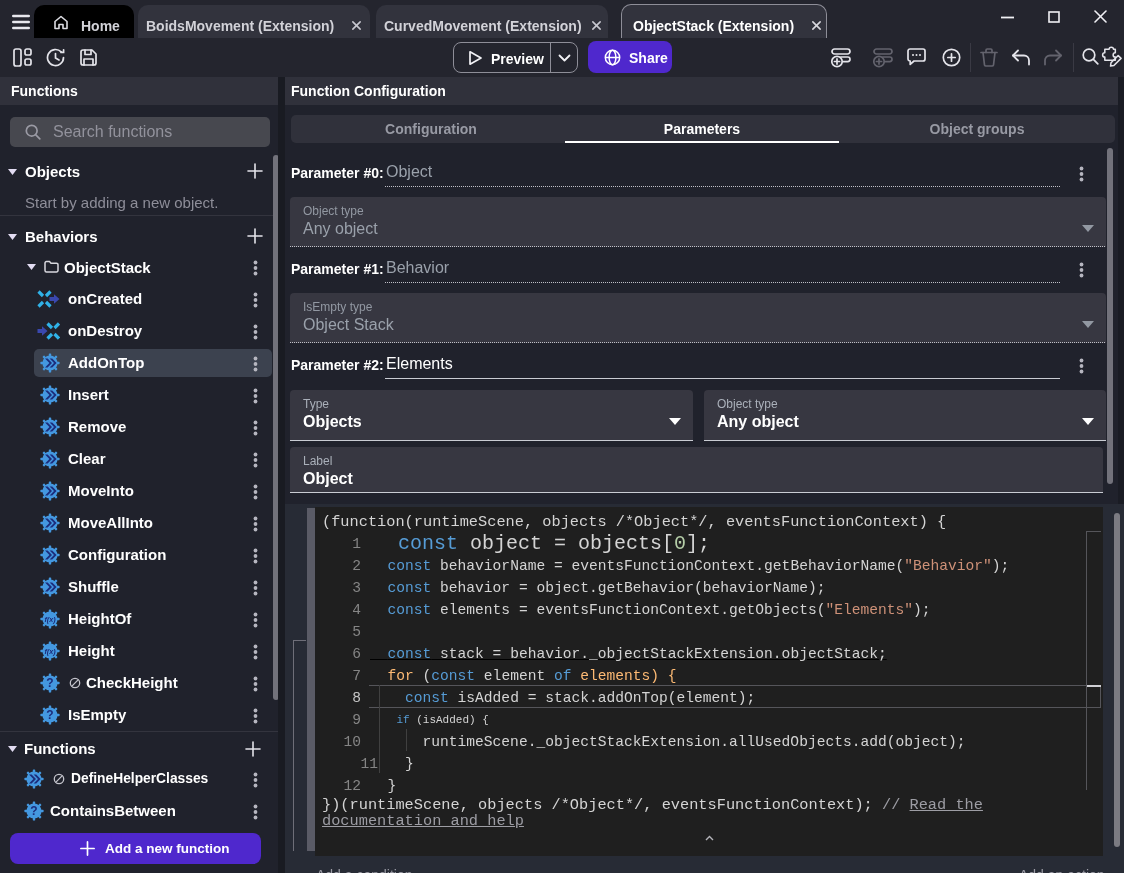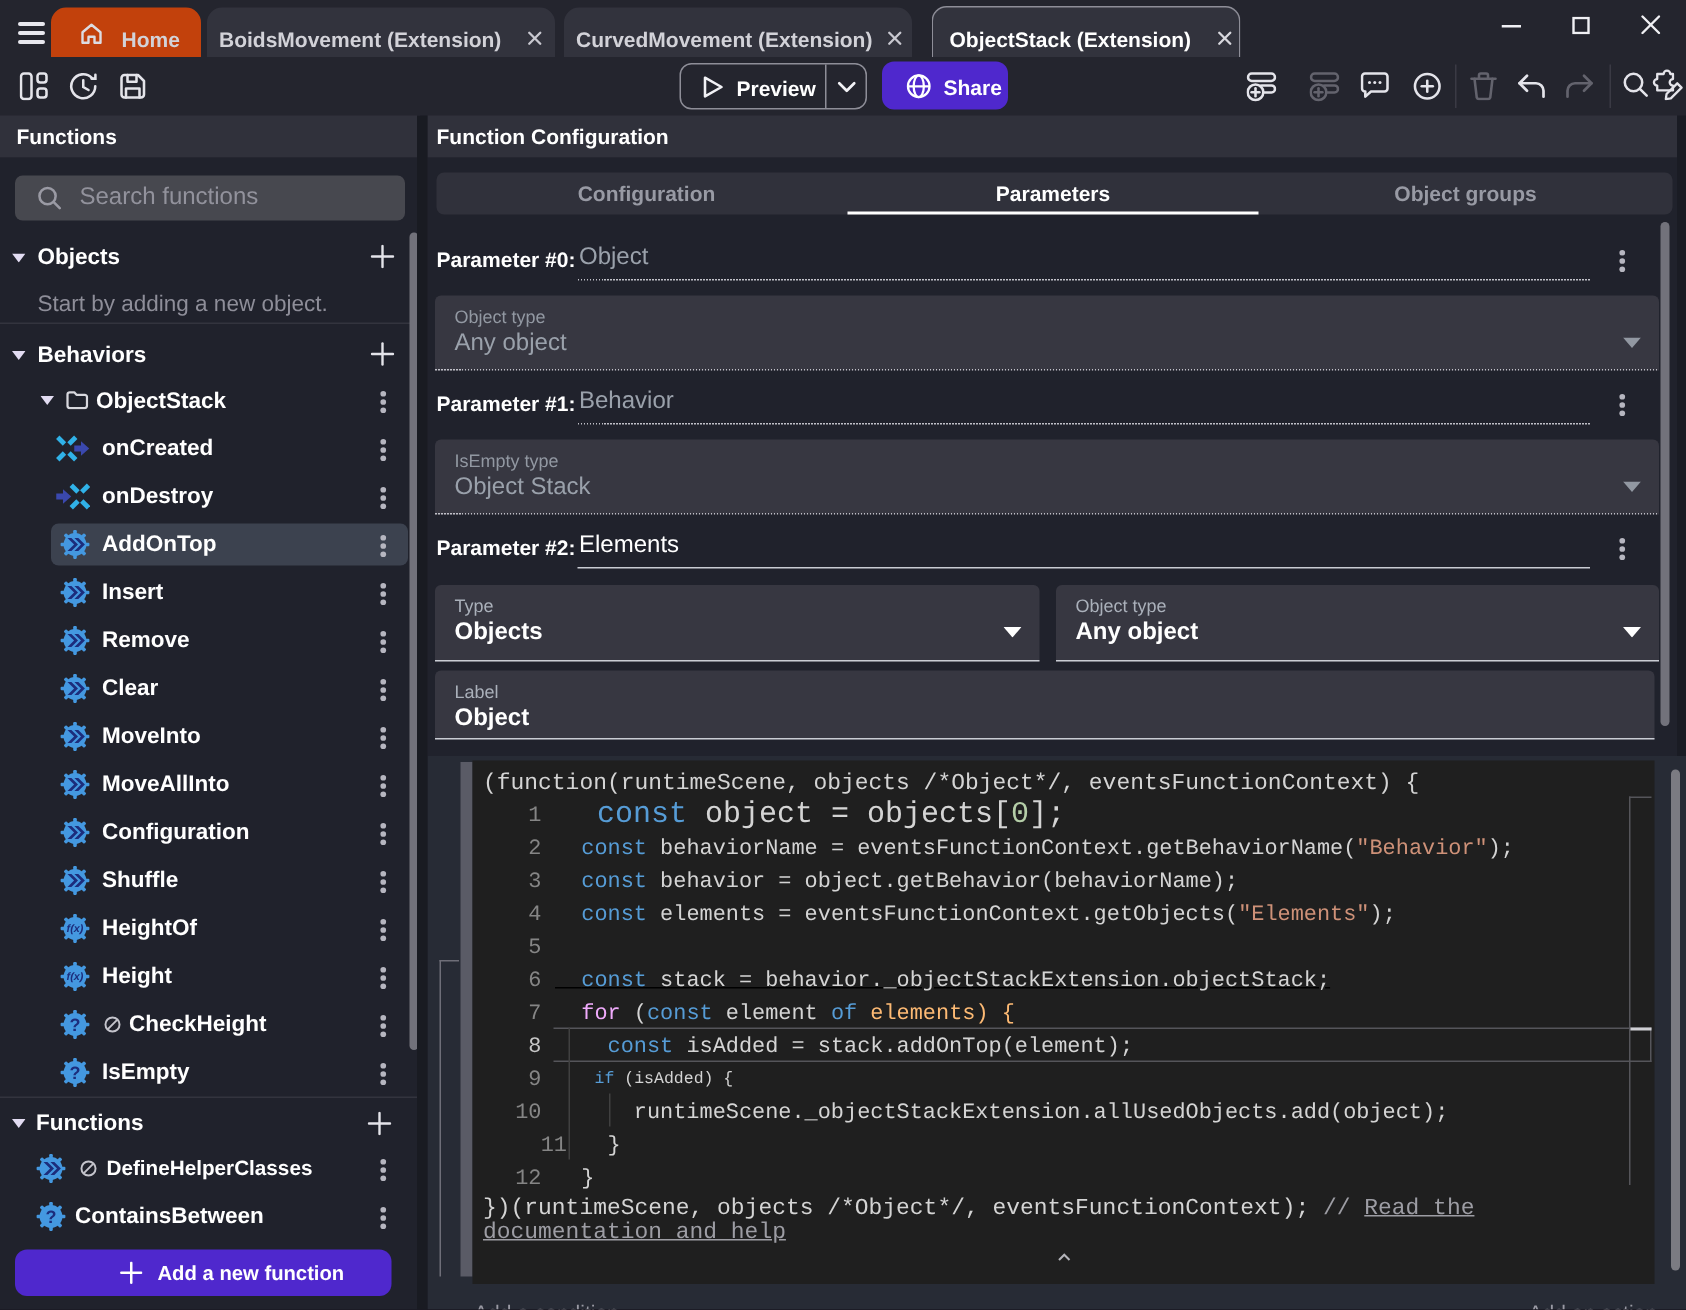--- a/index.html
+++ b/index.html
@@ -17,21 +17,21 @@
   <div class="abs" style="left:0;top:0;width:1124px;height:38px;background:#24252e;">
 
     <svg class="abs" style="left:12px;top:14px;" width="18" height="16" viewBox="0 0 18 16">
       <g stroke="#e8e8ee" stroke-width="2.6" stroke-linecap="round">
         <line x1="1.3" y1="2" x2="16.7" y2="2"></line>
         <line x1="1.3" y1="8" x2="16.7" y2="8"></line>
         <line x1="1.3" y1="14" x2="16.7" y2="14"></line>
       </g>
     </svg>
 
-    <div class="abs" style="left:34px;top:5px;width:100px;height:33px;background:#c2410c;border-radius:10px 10px 0 0;text-align:right;">
+    <div class="abs" style="left:34px;top:5px;width:100px;height:33px;background:#000000;border-radius:10px 10px 0 0;text-align:right;">
       <svg class="abs" style="left:19px;top:10px;" width="16" height="15" viewBox="0 0 16 15">
         <path d="M2 6.5 L8 1.5 L14 6.5 L14 13.5 L10 13.5 L10 9.5 L6 9.5 L6 13.5 L2 13.5 Z" fill="none" stroke="#dcdce2" stroke-width="1.6" stroke-linejoin="round"></path>
       </svg>
       <span class="abs tabtext" style="left:47px;top:13px;">Home</span>
     </div>
 
     <div class="abs" style="left:138px;top:5px;width:232px;height:33px;background:#32333d;border-radius:10px 10px 0 0;">
       <span class="abs tabtext" style="left:8px;top:13px;">BoidsMovement (Extension)</span>
       <svg class="abs" style="left:213px;top:15px;" width="11" height="11" viewBox="0 0 12 12">
           <g stroke="#c8c8d0" stroke-width="1.7" stroke-linecap="round">
@@ -723,21 +723,21 @@
       <div class="abs" style="left:55px;top:48px;font-size:14.6px;"><span style="color:#d4d4d4;">&nbsp;&nbsp;</span><span style="color:#569cd6;">const</span><span style="color:#d4d4d4;">&nbsp;behaviorName&nbsp;=&nbsp;eventsFunctionContext.getBehaviorName(</span><span style="color:#ce9178;">"Behavior"</span><span style="color:#d4d4d4;">);</span></div>
       <div class="abs" style="left:0;top:70px;width:46px;text-align:right;color:#858585;font-size:14.6px;">3</div>
       <div class="abs" style="left:55px;top:70px;font-size:14.6px;"><span style="color:#d4d4d4;">&nbsp;&nbsp;</span><span style="color:#569cd6;">const</span><span style="color:#d4d4d4;">&nbsp;behavior&nbsp;=&nbsp;object.getBehavior(behaviorName);</span></div>
       <div class="abs" style="left:0;top:92px;width:46px;text-align:right;color:#858585;font-size:14.6px;">4</div>
       <div class="abs" style="left:55px;top:92px;font-size:14.6px;"><span style="color:#d4d4d4;">&nbsp;&nbsp;</span><span style="color:#569cd6;">const</span><span style="color:#d4d4d4;">&nbsp;elements&nbsp;=&nbsp;eventsFunctionContext.getObjects(</span><span style="color:#ce9178;">"Elements"</span><span style="color:#d4d4d4;">);</span></div>
       <div class="abs" style="left:0;top:114px;width:46px;text-align:right;color:#858585;font-size:14.6px;">5</div>
       <div class="abs" style="left:55px;top:114px;font-size:14.6px;"></div>
       <div class="abs" style="left:0;top:136px;width:46px;text-align:right;color:#858585;font-size:14.6px;">6</div>
       <div class="abs" style="left:55px;top:136px;font-size:14.6px;text-decoration:underline;"><span style="color:#d4d4d4;">&nbsp;&nbsp;</span><span style="color:#569cd6;">const</span><span style="color:#d4d4d4;">&nbsp;stack&nbsp;=&nbsp;behavior._objectStackExtension.objectStack;</span></div>
       <div class="abs" style="left:0;top:158px;width:46px;text-align:right;color:#858585;font-size:14.6px;">7</div>
-      <div class="abs" style="left:55px;top:158px;font-size:14.6px;"><span style="color:#d4d4d4;">&nbsp;&nbsp;</span><span style="color:#f0abfc;">for</span><span style="color:#d4d4d4;">&nbsp;(</span><span style="color:#569cd6;">const</span><span style="color:#d4d4d4;">&nbsp;element&nbsp;</span><span style="color:#569cd6;">of</span><span style="color:#fdba74;">&nbsp;elements)&nbsp;{</span></div>
+      <div class="abs" style="left:55px;top:158px;font-size:14.6px;"><span style="color:#d4d4d4;">&nbsp;&nbsp;</span><span style="color:#fdba74;">for</span><span style="color:#d4d4d4;">&nbsp;(</span><span style="color:#569cd6;">const</span><span style="color:#d4d4d4;">&nbsp;element&nbsp;</span><span style="color:#569cd6;">of</span><span style="color:#fdba74;">&nbsp;elements)&nbsp;{</span></div>
       <div class="abs" style="left:0;top:180px;width:46px;text-align:right;color:#c6c6c6;font-size:14.6px;">8</div>
       <div class="abs" style="left:55px;top:180px;font-size:14.6px;"><span style="color:#d4d4d4;">&nbsp;&nbsp;&nbsp;&nbsp;</span><span style="color:#569cd6;">const</span><span style="color:#d4d4d4;">&nbsp;isAdded&nbsp;=&nbsp;stack.addOnTop(element);</span></div>
       <div class="abs" style="left:0;top:202px;width:46px;text-align:right;color:#858585;font-size:14.6px;">9</div>
       <div class="abs" style="left:55px;top:202px;font-size:11px;"><span style="color:#d4d4d4;">&nbsp;&nbsp;&nbsp;&nbsp;</span><span style="color:#569cd6;">if</span><span style="color:#d4d4d4;">&nbsp;(isAdded)&nbsp;{</span></div>
       <div class="abs" style="left:0;top:224px;width:46px;text-align:right;color:#858585;font-size:14.6px;">10</div>
       <div class="abs" style="left:55px;top:224px;font-size:14.6px;"><span style="color:#d4d4d4;">&nbsp;&nbsp;&nbsp;&nbsp;&nbsp;&nbsp;runtimeScene._objectStackExtension.allUsedObjects.add(object);</span></div>
       <div class="abs" style="left:17px;top:246px;width:46px;text-align:right;color:#858585;font-size:14.6px;">11</div>
       <div class="abs" style="left:55px;top:246px;font-size:14.6px;"><span style="color:#d4d4d4;">&nbsp;&nbsp;&nbsp;&nbsp;}</span></div>
       <div class="abs" style="left:0;top:268px;width:46px;text-align:right;color:#858585;font-size:14.6px;">12</div>
       <div class="abs" style="left:55px;top:268px;font-size:14.6px;"><span style="color:#d4d4d4;">&nbsp;&nbsp;}</span></div>

